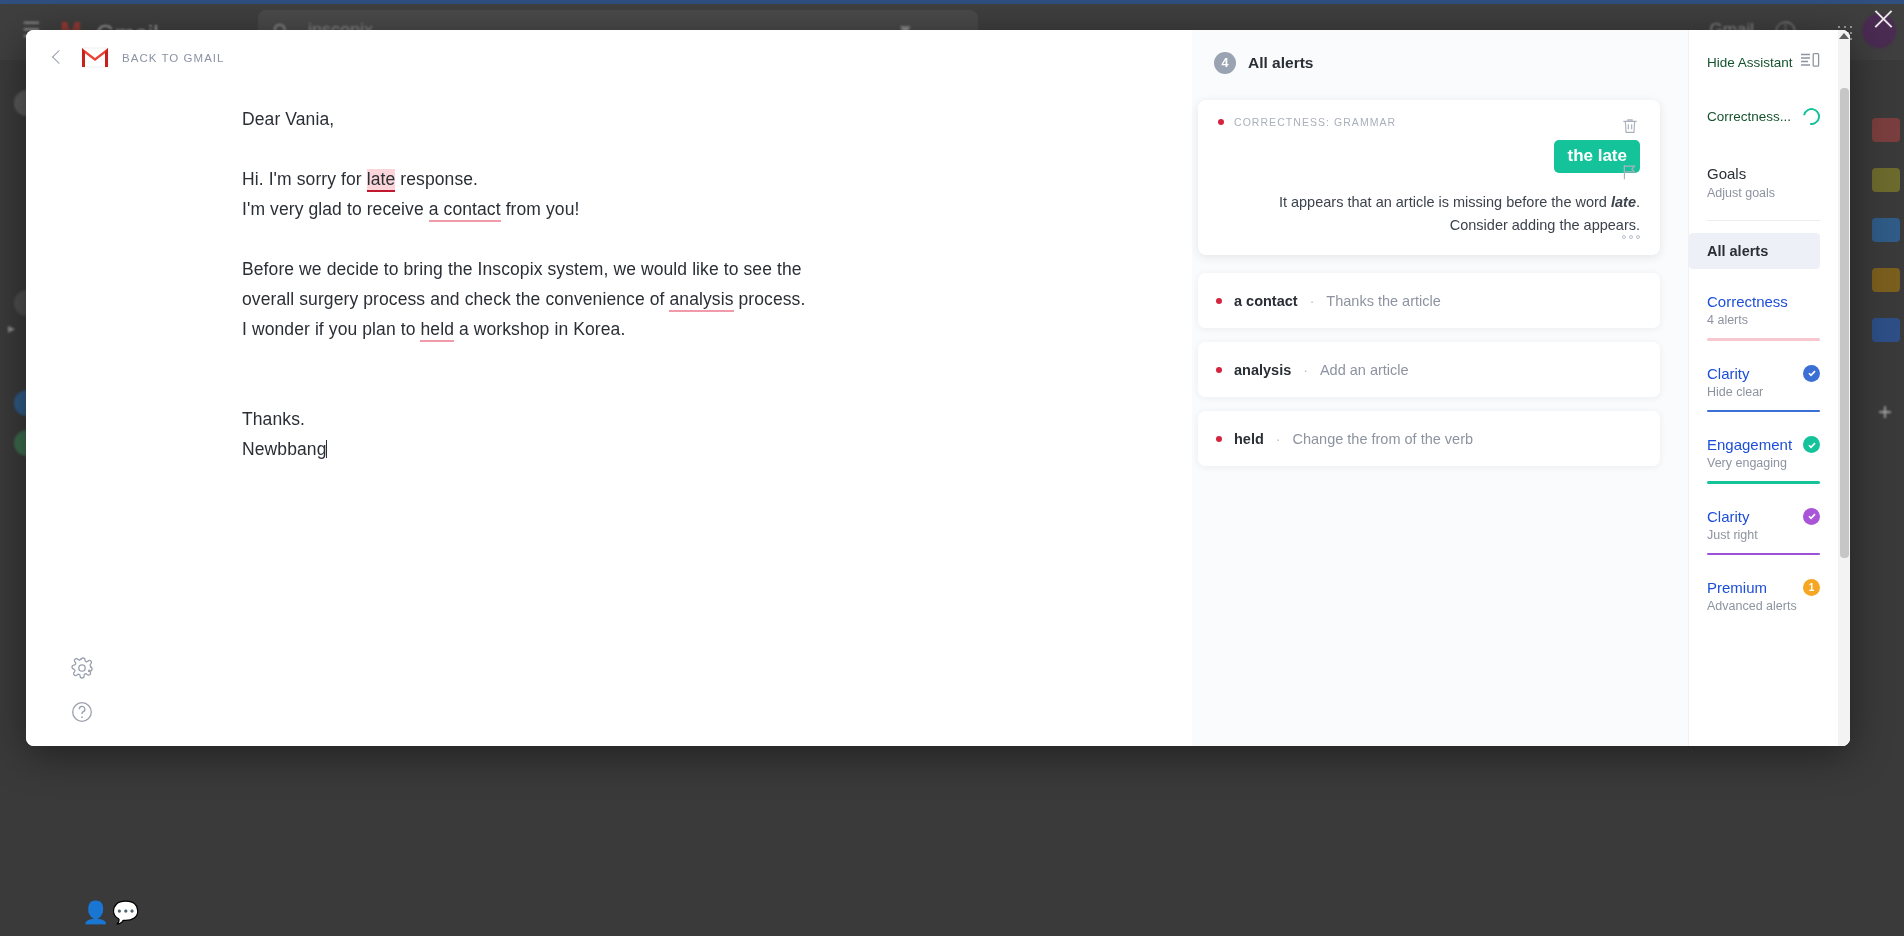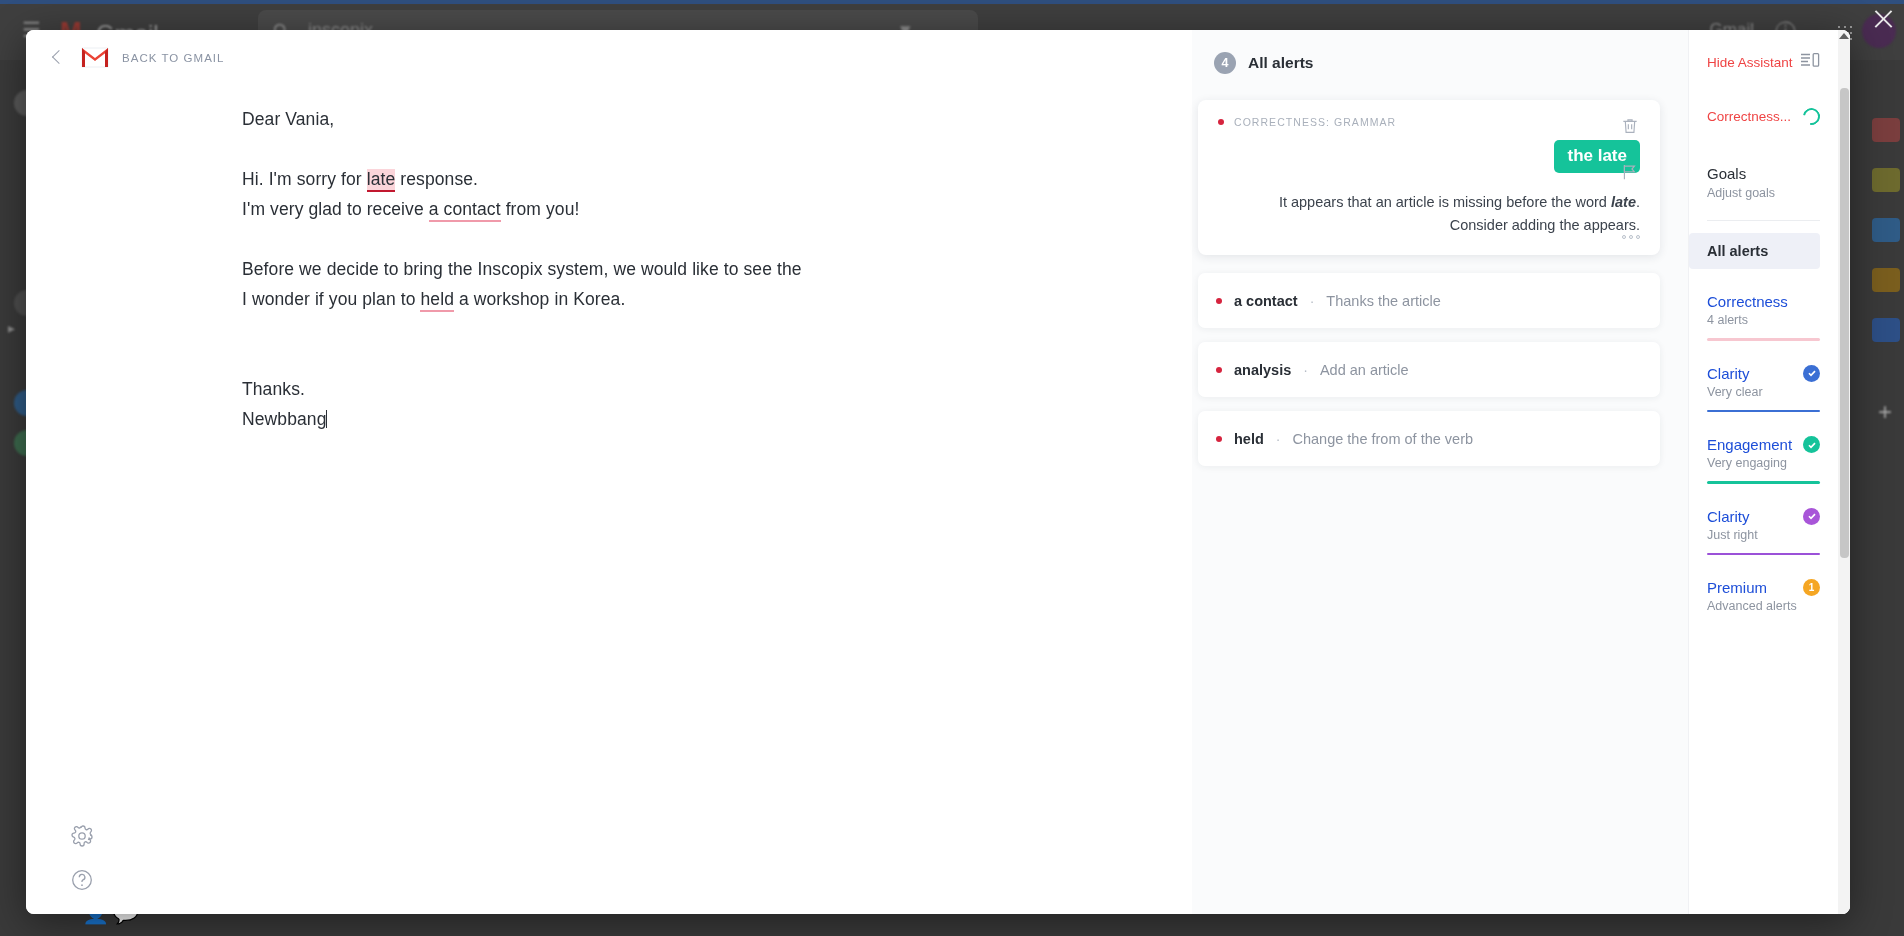--- a/index.html
+++ b/index.html
@@ -26,21 +26,21 @@
   #backdrop .bd-left-rail { position:absolute; left:0; top:62px; width:70px; bottom:0; }
   #backdrop .bd-rail-dot { position:absolute; left:14px; width:26px; height:26px; border-radius:50%; filter: blur(0.8px); }
   #backdrop .bd-bottom-icon { position:absolute; bottom:10px; color:#111; font-size:22px; }
   #close-x { position:absolute; top:4px; right:6px; width:30px; height:30px; z-index:40; cursor:pointer; }
   #close-x:before, #close-x:after { content:""; position:absolute; left:4px; top:14px; width:23px; height:2.2px; background:#e8e8e8; }
   #close-x:before { transform: rotate(45deg); }
   #close-x:after  { transform: rotate(-45deg); }
 
   
   #modal {
-    position:absolute; left:26px; top:30px; width:1824px; height:884px;
+    position:absolute; left:26px; top:30px; width:1824px; height:716px;
     background:#fff; border-radius:8px; overflow:hidden;
     box-shadow: 0 8px 40px rgba(0,0,0,.45);
     display:flex;
   }
 
   
   .editor-pane { position:relative; width:1166px; flex:0 0 1166px; background:#fff; }
   .editor-head { display:flex; align-items:center; height:56px; padding-left:20px; gap:12px; }
   .back-chevron { width:22px; height:22px; position:relative; cursor:pointer; flex:0 0 22px; }
   .back-chevron:before { content:""; position:absolute; left:8px; top:5px; width:9px; height:9px;
@@ -91,21 +91,21 @@
 
   
   .side { flex:0 0 162px; width:162px; background:#fff; border-left:1px solid #f0f1f4; position:relative; padding:0 0 0 18px; }
   .side-scroll { position:absolute; right:0; top:0; bottom:0; width:12px; background:#f3f3f3; }
   .side-thumb { position:absolute; right:1px; top:58px; width:9px; height:470px; background:#c6c6c6; border-radius:4px; }
   .side-arrow { position:absolute; right:1.5px; top:3px; width:0; height:0;
      border-left:5px solid transparent; border-right:5px solid transparent; border-bottom:6px solid #5f5f5f; }
 
   .side-row { display:flex; align-items:center; justify-content:space-between; padding-right:30px; }
   .hide-assistant { margin-top:22px; }
-  .side-label { font-size:13.5px; color:#ef4444; }
+  .side-label { font-size:13.5px; color:#14532d; }
   .calc { margin-top:36px; }
   .spinner { width:17px; height:17px; border-radius:50%; border:2px solid transparent;
      border-top-color:#15c39a; border-right-color:#15c39a; border-bottom-color:#15c39a; transform: rotate(-35deg); }
   .goals { margin-top:40px; }
   .goals-t { font-size:15px; color:#2a2f36; }
   .goals-s { font-size:12.5px; color:#8d94a0; margin-top:4px; }
   .side-div { margin:20px 30px 0 0; height:1px; background:#ebedf0; }
   .all-alerts { margin:12px 30px 0 -18px; padding:10px 0 10px 18px; background:#eef0f7; border-radius:4px;
      font-size:14.5px; font-weight:700; color:#2a2f36; cursor:pointer; }
 
@@ -173,20 +173,21 @@
       <span class="back-label">BACK TO GMAIL</span>
     </header>
 
     <div class="doc">
       <p>Dear Vania,</p>
       <div class="spacer"></div>
       <p><span>Hi. I'm sorry for </span><span class="mark-active">late</span><span> response.</span></p>
       <p><span>I'm very glad to receive </span><span class="mark">a contact</span><span> from you!</span></p>
       <div class="spacer"></div>
       <p>Before we decide to bring the Inscopix system, we would like to see the</p>
+      <p><span>overall surgery process and check the convenience of </span><span class="mark">analysis</span><span> process.</span></p>
       <p><span>I wonder if you plan to </span><span class="mark">held</span><span> a workshop in Korea.</span></p>
       <div class="spacer"></div>
       <div class="spacer"></div>
       <p>Thanks.</p>
       <p><span>Newbbang</span><span class="caret"></span></p>
     </div>
 
     <div class="editor-foot">
       <span class="foot-ico">
         <svg width="24" height="24" viewBox="0 0 24 24" fill="none" stroke="#9aa0ad" stroke-width="1.3">
@@ -297,21 +298,21 @@
 
     <div class="score">
       <div class="score-head">
         <span class="score-t">Clarity</span>
         <span class="badge" style="background:#3b6fd4">
           <svg width="10" height="10" viewBox="0 0 12 12" fill="none" stroke="#fff" stroke-width="2">
               <path d="M2.4 6.3l2.4 2.4 4.8-5"></path>
             </svg>
         </span>
       </div>
-      <div class="score-s">Very clear</div>
+      <div class="score-s">Hide clear</div>
       <div class="score-bar" style="background:#3b6fd4"></div>
     </div>
 
     <div class="score">
       <div class="score-head">
         <span class="score-t">Engagement</span>
         <span class="badge" style="background:#15c39a">
           <svg width="10" height="10" viewBox="0 0 12 12" fill="none" stroke="#fff" stroke-width="2">
               <path d="M2.4 6.3l2.4 2.4 4.8-5"></path>
             </svg>

